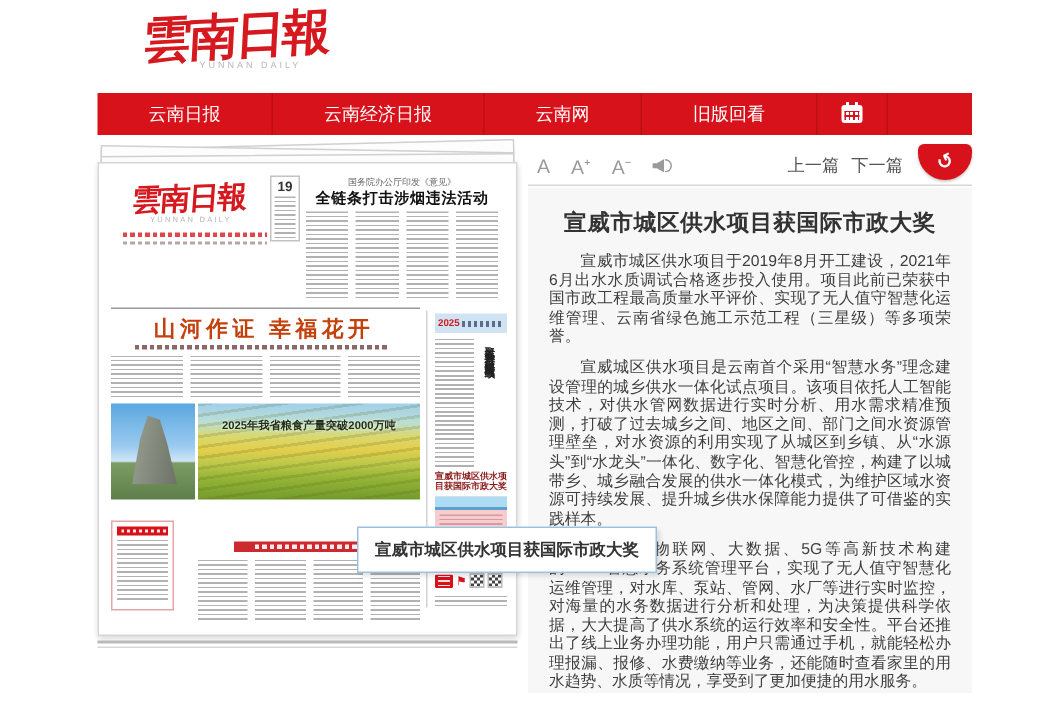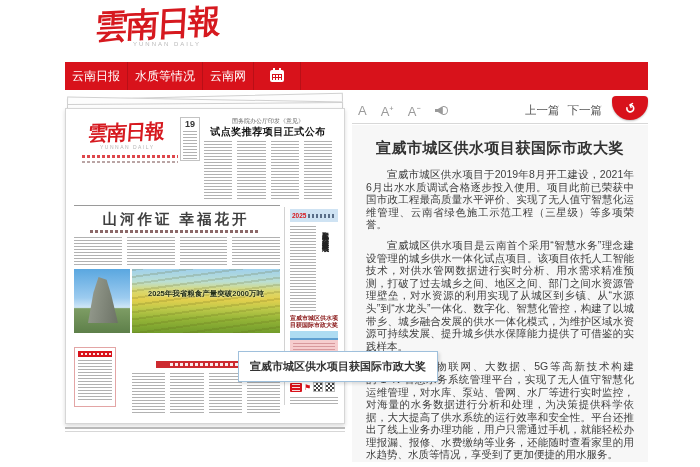--- a/index.html
+++ b/index.html
@@ -8,21 +8,21 @@
 
   
   .logo-wrap { position:absolute; left:95px; top:4px; width:130px; height:54px; }
   .logo-main { font-family:"DejaVu Serif", serif; font-size:33px; font-weight:bold; color:#d6191f;
                transform:rotate(-3deg) skewX(-6deg); letter-spacing:-2px; line-height:40px; }
   .logo-sub  { font-size:6px; color:#b9b9b9; letter-spacing:2px; margin-left:38px; margin-top:-3px; }
 
   
   .nav { position:absolute; left:65px; top:62px; width:583px; height:28px; background:#d8121b;
          display:flex; align-items:stretch; color:#fff; font-size:12px; }
-  .nav-item { display:flex; align-items:center; justify-content:center; padding:0 7px;
+  .nav-item { display:flex; align-items:center; justify-content:center; padding:0 34px;
               border-right:1px solid rgba(0,0,0,.14); cursor:pointer; white-space:nowrap; }
   .nav-cal { display:flex; align-items:center; justify-content:center; padding:0 16px; border-right:1px solid rgba(0,0,0,.14); }
   .cal-icon { position:relative; width:14px; height:12px; background:#fff; border-radius:2px; }
   .cal-icon::before { content:""; position:absolute; left:2px; right:2px; top:4px; bottom:2px;
       background-image:repeating-linear-gradient(to right,#d8121b 0 1px,transparent 1px 3px),
                        repeating-linear-gradient(to bottom,#d8121b 0 1px,transparent 1px 3px); }
   .cal-icon::after { content:""; position:absolute; top:-2px; left:3px; width:2px; height:3px; background:#fff; box-shadow:6px 0 0 #fff; }
   .nav-date { display:flex; align-items:center; justify-content:center; flex:1; white-space:nowrap; }
 
   
@@ -49,21 +49,21 @@
   .np-slogan2 { position:absolute; left:16px; top:52px; width:96px; height:2px; opacity:.6; }
   .np-datebox { position:absolute; left:114px; top:8px; width:20px; height:44px; border:1px solid #c3c3c3; text-align:center; }
   .np-dateday { font-size:9px; font-weight:bold; color:#333; line-height:12px; }
   .np-datesim { margin:1px auto 0; width:14px; height:28px; }
   .np-topnote { position:absolute; left:138px; top:8px; width:128px; font-size:6px; color:#666; text-align:center; white-space:nowrap; overflow:hidden; }
   .np-tophead { position:absolute; left:138px; top:16px; width:128px; font-size:10px; font-weight:bold; color:#111;
                 text-align:center; white-space:nowrap; letter-spacing:.5px; }
   .np-topcols { position:absolute; left:138px; top:32px; width:128px; height:58px; }
   .np-topcols i { height:58px; }
   .np-rule { position:absolute; left:8px; top:96px; width:206px; border-top:1px solid #9a9a9a; }
-  .np-mainhead { position:absolute; left:6px; top:101px; width:208px; font-size:14.5px; font-weight:bold; color:#404040;
+  .np-mainhead { position:absolute; left:6px; top:101px; width:208px; font-size:14.5px; font-weight:bold; color:#c2410c;
                  text-align:center; letter-spacing:3px; white-space:nowrap; }
   .np-subhead { position:absolute; left:24px; top:121px; width:170px; height:3px; }
   .np-bodycols { position:absolute; left:8px; top:128px; width:206px; height:28px; }
   .np-bodycols i { height:28px; }
   .np-vline { position:absolute; left:218px; top:98px; height:198px; border-left:1px solid #d2d2d2; }
   .np-econbox { position:absolute; left:224px; top:100px; width:48px; height:13px; background:#cfe3f3;
                 display:flex; align-items:center; gap:2px; padding:0 2px; }
   .np-econ-label { font-size:6.5px; font-weight:bold; color:#d6191f; }
   .np-econ-sim { flex:1; height:4px; background-image:repeating-linear-gradient(to right, rgba(40,60,90,.7) 0 2px, transparent 2px 4px); }
   .np-vertwrap { position:absolute; left:224px; top:117px; width:48px; height:86px; display:flex; gap:4px; }
@@ -90,21 +90,21 @@
   .np-redbox { position:absolute; left:8px; top:238px; width:42px; height:60px; border:1px solid #e3a5a5; padding:3px; }
   .np-redbox-bar { height:6px; background:#d8121b; margin-bottom:3px;
                    background-image:repeating-linear-gradient(to right, rgba(255,255,255,.9) 0 2px, transparent 2px 4px);
                    background-size:30px 2px; background-repeat:no-repeat; background-position:3px 2px; background-color:#d8121b; }
   .np-redbox-sim { height:40px; }
 
   .np-photo2 { position:absolute; left:66px; top:160px; width:148px; height:64px; overflow:hidden;
                background:linear-gradient(180deg,#9fd0ec 0%,#bcdfd2 20%,#d9d870 34%,#e3cf4d 48%,#bec94a 62%,#95b437 78%,#729c2b 100%);}
   .np-photo2::after { content:""; position:absolute; inset:0;
                background:repeating-linear-gradient(172deg, rgba(90,90,20,.18) 0 2px, transparent 2px 7px); }
-  .np-photo2-head { position:absolute; left:0; right:0; top:20px; text-align:center; font-size:7.5px; font-weight:bold;
+  .np-photo2-head { position:absolute; left:0; right:0; top:10px; text-align:center; font-size:7.5px; font-weight:bold;
                color:#243016; text-shadow:0 0 2px rgba(255,255,255,.9); z-index:2; white-space:nowrap; }
   .np-coldhead { position:absolute; left:66px; top:238px; width:148px; text-align:center;
                  font-size:9px; font-weight:bold; color:#222; letter-spacing:1px; }
   .np-coldbar { position:absolute; left:90px; top:252px; width:100px; height:7px; background:#cd2a30;
                 background-image:repeating-linear-gradient(to right, rgba(255,255,255,.9) 0 3px, transparent 3px 5px);
                 background-size:70px 3px; background-repeat:no-repeat; background-position:14px 2px; background-color:#cd2a30; }
   .np-coldcols { position:absolute; left:66px; top:264px; width:148px; height:42px; }
   .np-coldcols i { height:42px; }
 
   
@@ -149,22 +149,23 @@
 
 <div id="screen">
 
   <div class="logo-wrap">
     <div class="logo-main">雲南日報</div>
     <div class="logo-sub">YUNNAN DAILY</div>
   </div>
 
   <div class="nav">
     <div class="nav-item">云南日报</div>
-    <div class="nav-item">水质等情况</div>
+    <div class="nav-item">云南经济日报</div>
     <div class="nav-item">云南网</div>
+    <div class="nav-item">旧版回看</div>
     <div class="nav-cal">
       <span class="cal-icon"></span>
     </div>
   </div>
 
   <div class="np-zone">
     <div class="sheet s1"></div>
     <div class="sheet s2"></div>
     <div class="sheet s3"></div>
 
@@ -173,21 +174,21 @@
       <div class="np-logo-sub">YUNNAN DAILY</div>
       <div class="np-slogan1 sim-red-h"></div>
       <div class="np-slogan2 sim-dark-h"></div>
 
       <div class="np-datebox">
         <div class="np-dateday">19</div>
         <div class="np-datesim sim"></div>
       </div>
 
       <div class="np-topnote">国务院办公厅印发《意见》</div>
-      <div class="np-tophead">试点奖推荐项目正式公布</div>
+      <div class="np-tophead">全链条打击涉烟违法活动</div>
       <div class="np-topcols cols">
           <i class="sim"></i>
           <i class="sim"></i>
           <i class="sim"></i>
           <i class="sim"></i>
         </div>
 
       <div class="np-rule"></div>
       <div class="np-mainhead">山河作证 幸福花开</div>
       <div class="np-subhead sim-dark-h"></div>

